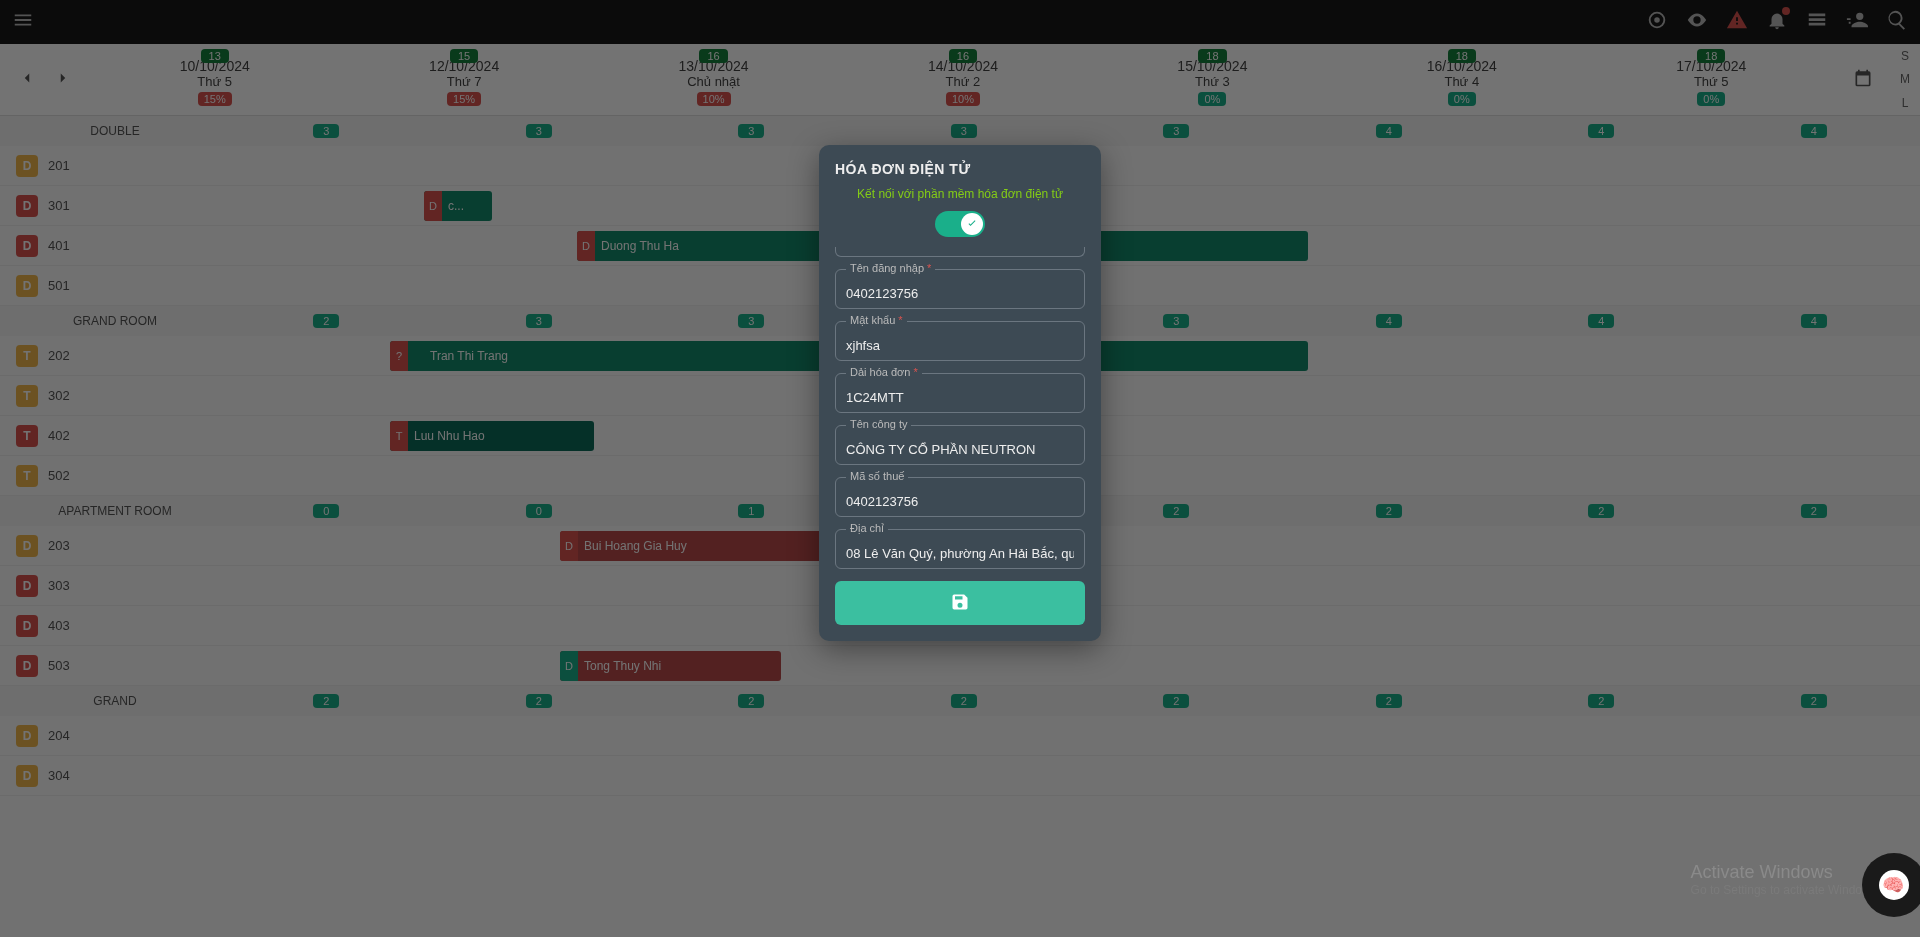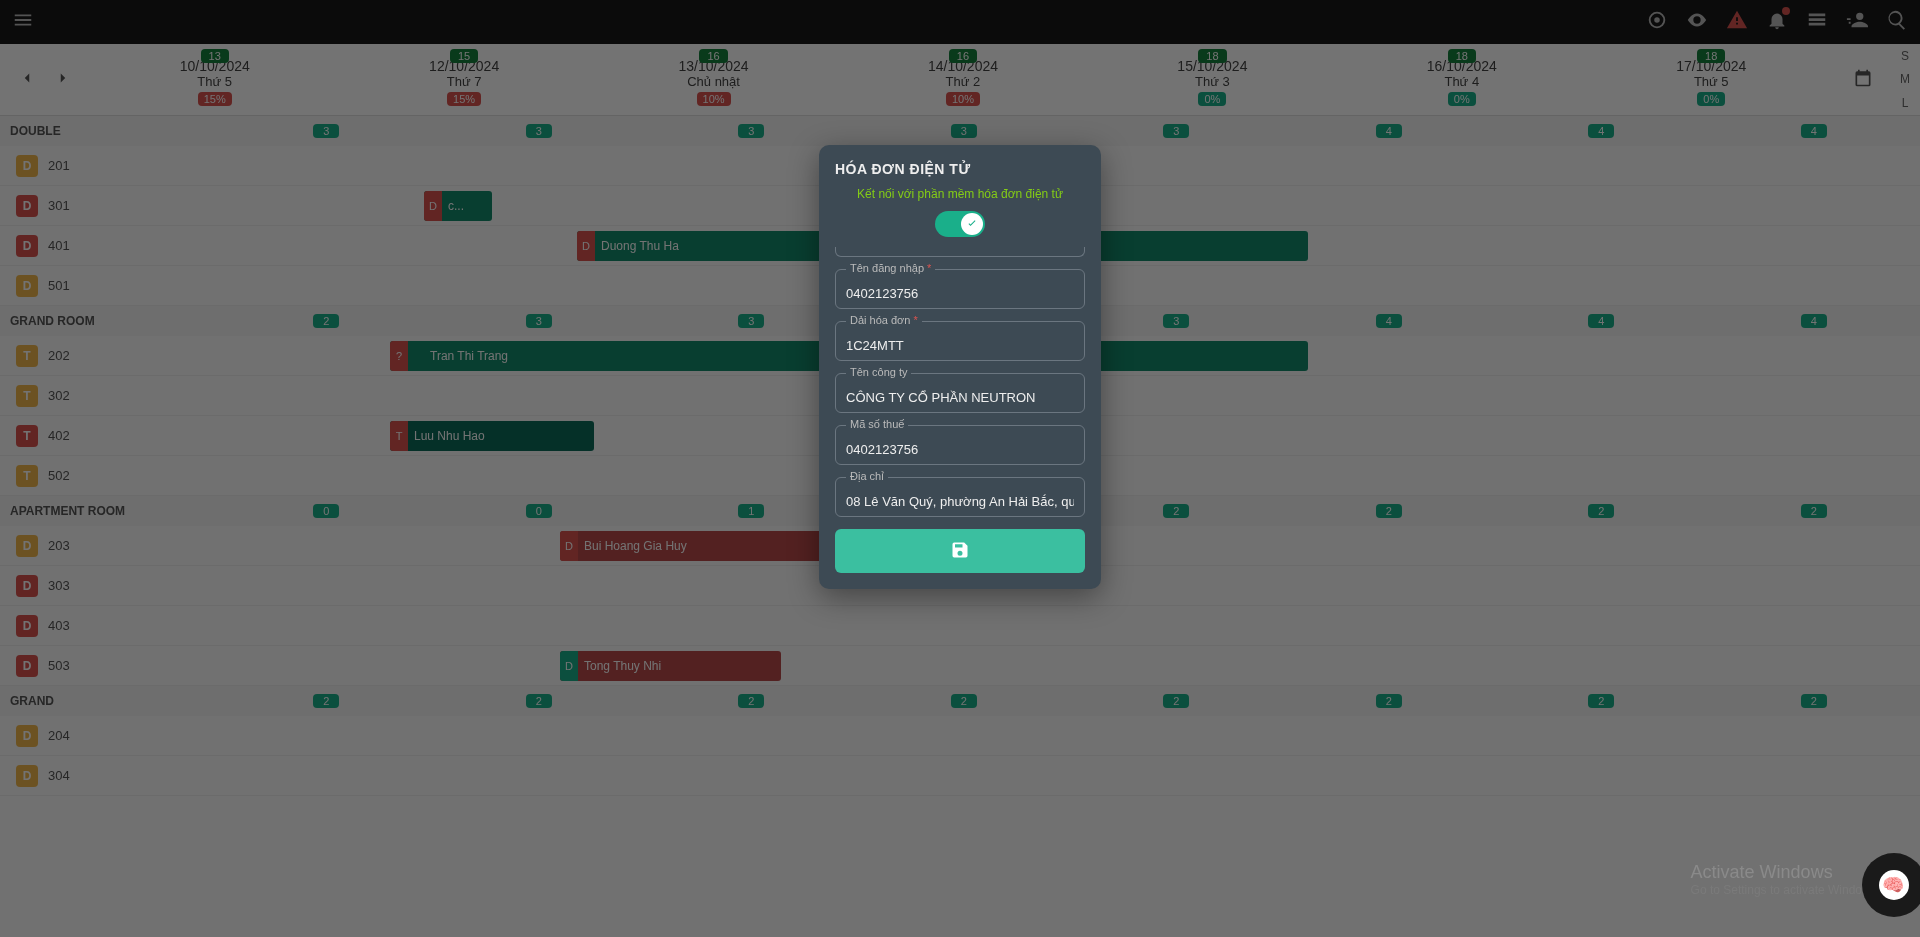--- a/index.html
+++ b/index.html
@@ -26,21 +26,21 @@
 .daycol .pct { margin-top: 3px; font-size: 11px; padding: 1px 6px; border-radius: 4px; color: #fff; }
 .pct.green { background: #1aaf8a; }
 .pct.red { background: #d9534f; }
 .rightcol { width: 54px; display: flex; flex-direction: column; align-items: center; justify-content: space-around; font-size: 12px; color: #666; }
 .rightcol .cal svg { width: 20px; height: 20px; fill: #555; }
 .smlcol { width: 30px; display: flex; flex-direction: column; align-items: center; justify-content: space-around; font-size: 12px; color: #666; }
 
 
 .gridwrap { height: calc(937px - 44px - 72px); overflow-y: auto; background: #fafafa; }
 .grouphdr { display: flex; align-items: center; height: 30px; background: #f3f3f3; font-size: 12px; color: #555; }
-.grouphdr .label { width: 220px; padding-left: 10px; font-weight: 700; }
+.grouphdr .label { width: 220px; padding-left: 10px; font-weight: 400; text-align: center; }
 .grouphdr .cells { flex: 1; display: flex; }
 .grouphdr .cells .cell { flex: 1; display: flex; align-items: center; justify-content: center; }
 .countbadge { background: #1aaf8a; color: #fff; font-size: 11px; padding: 1px 10px; border-radius: 4px; }
 
 .roomrow { display: flex; align-items: center; height: 40px; border-bottom: 1px solid #eee; position: relative; }
 .roomlabel { width: 220px; display: flex; align-items: center; gap: 10px; padding-left: 16px; font-size: 13px; color: #555; }
 .roomtag { width: 22px; height: 22px; border-radius: 4px; display: flex; align-items: center; justify-content: center; color: #fff; font-size: 12px; font-weight: 600; }
 .tag-D { background: #f0b64c; }
 .tag-DR { background: #d9534f; color:#fff;}
 .tag-T { background: #f0b64c; }
@@ -444,20 +444,24 @@
       </div>
   </div>
 
   <div style="border:1px solid #6b7680;border-radius:6px;height:10px;margin-bottom:12px;margin-top:-4px;border-top:none;border-top-left-radius:0;border-top-right-radius:0;"></div>
 
   <div class="field">
     <span class="flabel"><span>Tên đăng nhập</span> <span class="req">*</span></span>
     <input value="0402123756" style="">
   </div>
   <div class="field">
+    <span class="flabel"><span>Mật khẩu</span> <span class="req">*</span></span>
+    <input value="xjhfsa" style="">
+  </div>
+  <div class="field">
     <span class="flabel"><span>Dải hóa đơn</span> <span class="req">*</span></span>
     <input value="1C24MTT" style="">
   </div>
   <div class="field">
     <span class="flabel">Tên công ty</span>
     <input value="CÔNG TY CỔ PHẦN NEUTRON" style="">
   </div>
   <div class="field">
     <span class="flabel">Mã số thuế</span>
     <input value="0402123756" style="">

